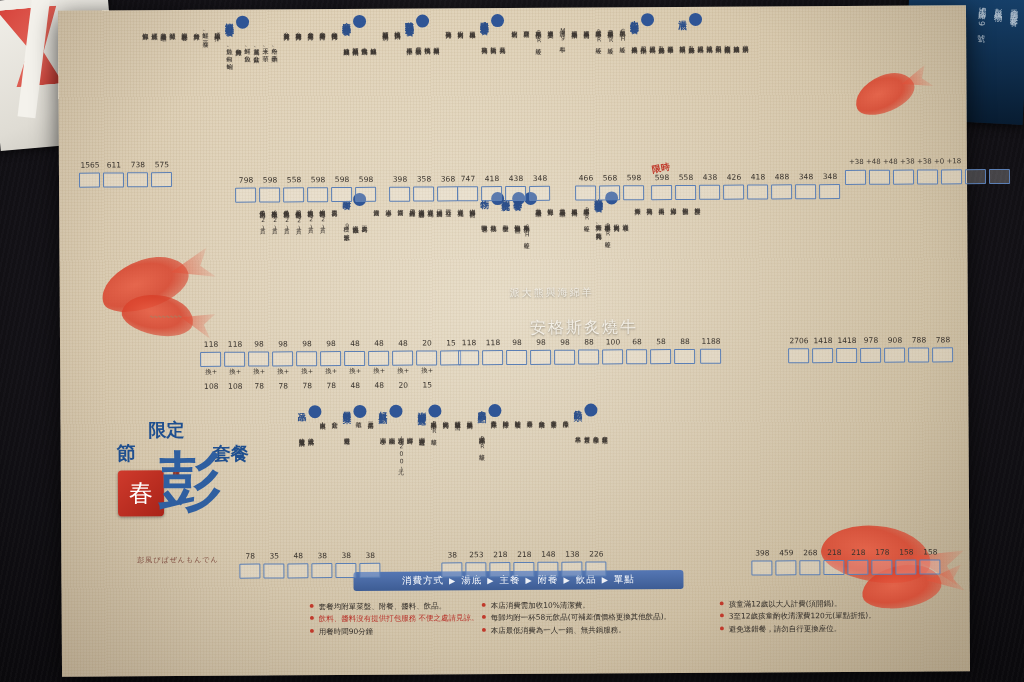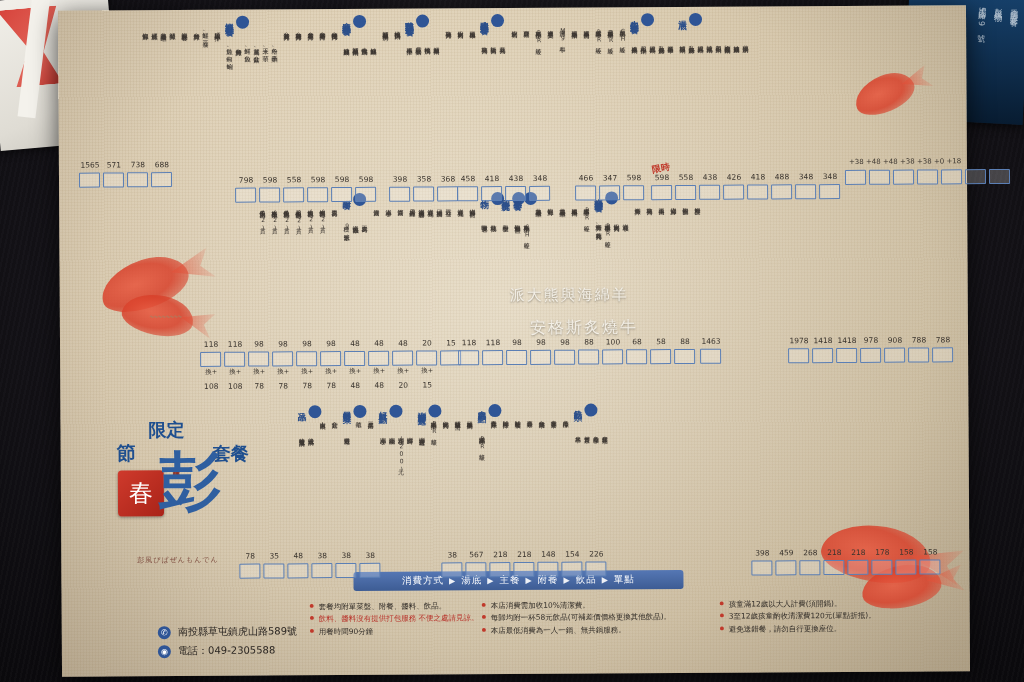--- a/index.html
+++ b/index.html
@@ -183,21 +183,21 @@
     width: 19px;
     height: 13px;
     border: 1px solid #5b7fb5;
     background: rgba(255,255,255,0.22);
     border-radius: 1px;
   }
 
   .handwrite {
     position: absolute;
     color: #f3efe6;
-    font-size: 15px;
+    font-size: 10px;
     font-family: "DejaVu Sans", "Liberation Sans", sans-serif;
     text-shadow: 0 1px 2px rgba(0,0,0,.35);
     letter-spacing: 2px;
   }
 
   
   .seal {
     position: absolute;
     width: 46px; height: 46px;
     background: linear-gradient(135deg,#cf3a2c,#a92318);
@@ -535,36 +535,26 @@
         </ul>
       </div>
       <div class="note-col" style="left:658px; top:592px; width:215px;">
         <ul>
           <li>孩童滿12歲以大人計費(須開鍋)。</li>
           <li>3至12歲孩童酌收清潔費120元(單點折抵)。</li>
           <li>避免送錯餐，請勿自行更換座位。</li>
         </ul>
       </div>
 
-      <div class="contact">
-        <div>
-          <span class="ic">✆</span>
-          <span>南投縣草屯鎮虎山路589號</span>
-        </div>
-        <div>
-          <span class="ic">◉</span>
-          <span>電話：</span><span>049-2305588</span>
-        </div>
-      </div>
 
     <div class="price-row" style="left: 20px; top: 150px;">
           <span class="p">1565</span>
-          <span class="p">571</span>
+          <span class="p">611</span>
           <span class="p">738</span>
-          <span class="p">688</span>
+          <span class="p">575</span>
         </div>
         <div class="box-row" style="left: 20px; top: 162px;">
           <div class="bx"></div>
           <div class="bx"></div>
           <div class="bx"></div>
           <div class="bx"></div>
         </div>
         <div class="price-row" style="left: 176px; top: 166px;">
           <span class="p">798</span>
           <span class="p">598</span>
@@ -585,34 +575,34 @@
           <span class="p">398</span>
           <span class="p">358</span>
           <span class="p">368</span>
         </div>
         <div class="box-row" style="left: 330px; top: 178px;">
           <div class="bx"></div>
           <div class="bx"></div>
           <div class="bx"></div>
         </div>
         <div class="price-row" style="left: 398px; top: 166px;">
-          <span class="p">458</span>
+          <span class="p">747</span>
           <span class="p">418</span>
           <span class="p">438</span>
           <span class="p">348</span>
         </div>
         <div class="box-row" style="left: 398px; top: 178px;">
           <div class="bx"></div>
           <div class="bx"></div>
           <div class="bx"></div>
           <div class="bx"></div>
         </div>
         <div class="price-row" style="left: 516px; top: 166px;">
           <span class="p">466</span>
-          <span class="p">347</span>
+          <span class="p">568</span>
           <span class="p">598</span>
         </div>
         <div class="box-row" style="left: 516px; top: 178px;">
           <div class="bx"></div>
           <div class="bx"></div>
           <div class="bx"></div>
         </div>
         <div class="price-row" style="left: 592px; top: 166px;">
           <span class="p">598</span>
           <span class="p">558</span>
@@ -711,27 +701,27 @@
           <div class="bx"></div>
           <div class="bx"></div>
           <div class="bx"></div>
           <div class="bx"></div>
           <div class="bx"></div>
           <div class="bx"></div>
           <div class="bx"></div>
           <div class="bx"></div>
         </div>
         <div class="price-row" style="left: 640px; top: 330px;">
-          <span class="p">1463</span>
+          <span class="p">1188</span>
         </div>
         <div class="box-row" style="left: 640px; top: 342px;">
           <div class="bx"></div>
         </div>
         <div class="price-row" style="left: 728px; top: 330px;">
-          <span class="p">1978</span>
+          <span class="p">2706</span>
           <span class="p">1418</span>
           <span class="p">1418</span>
           <span class="p">978</span>
           <span class="p">908</span>
           <span class="p">788</span>
           <span class="p">788</span>
         </div>
         <div class="box-row" style="left: 728px; top: 342px;">
           <div class="bx"></div>
           <div class="bx"></div>
@@ -752,25 +742,25 @@
         <div class="box-row" style="left: 178px; top: 554px;">
           <div class="bx"></div>
           <div class="bx"></div>
           <div class="bx"></div>
           <div class="bx"></div>
           <div class="bx"></div>
           <div class="bx"></div>
         </div>
         <div class="price-row" style="left: 380px; top: 542px;">
           <span class="p">38</span>
-          <span class="p">567</span>
+          <span class="p">253</span>
           <span class="p">218</span>
           <span class="p">218</span>
           <span class="p">148</span>
-          <span class="p">154</span>
+          <span class="p">138</span>
           <span class="p">226</span>
         </div>
         <div class="box-row" style="left: 380px; top: 554px;">
           <div class="bx"></div>
           <div class="bx"></div>
           <div class="bx"></div>
           <div class="bx"></div>
           <div class="bx"></div>
           <div class="bx"></div>
           <div class="bx"></div>

